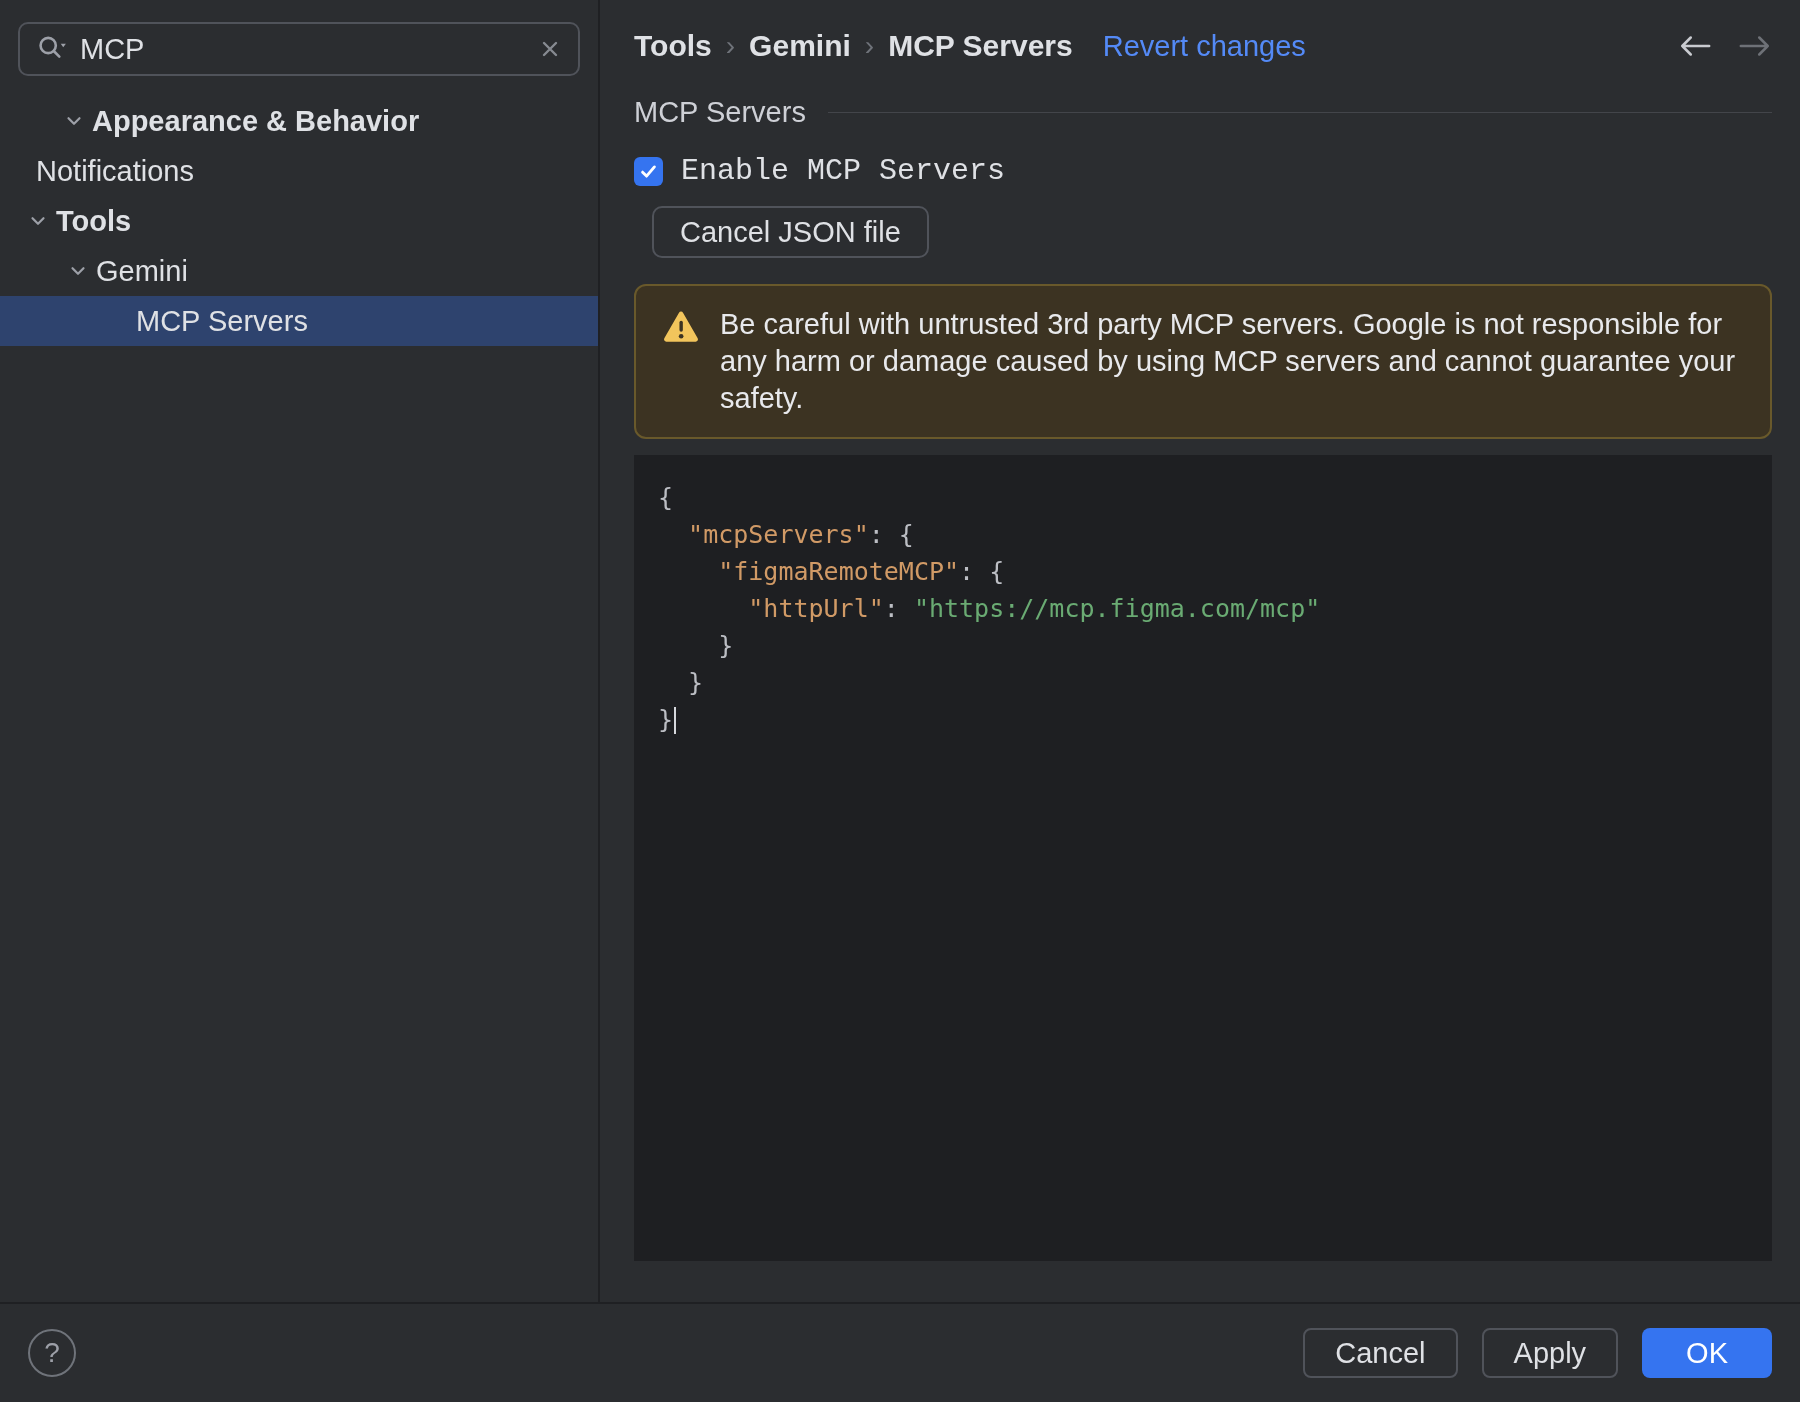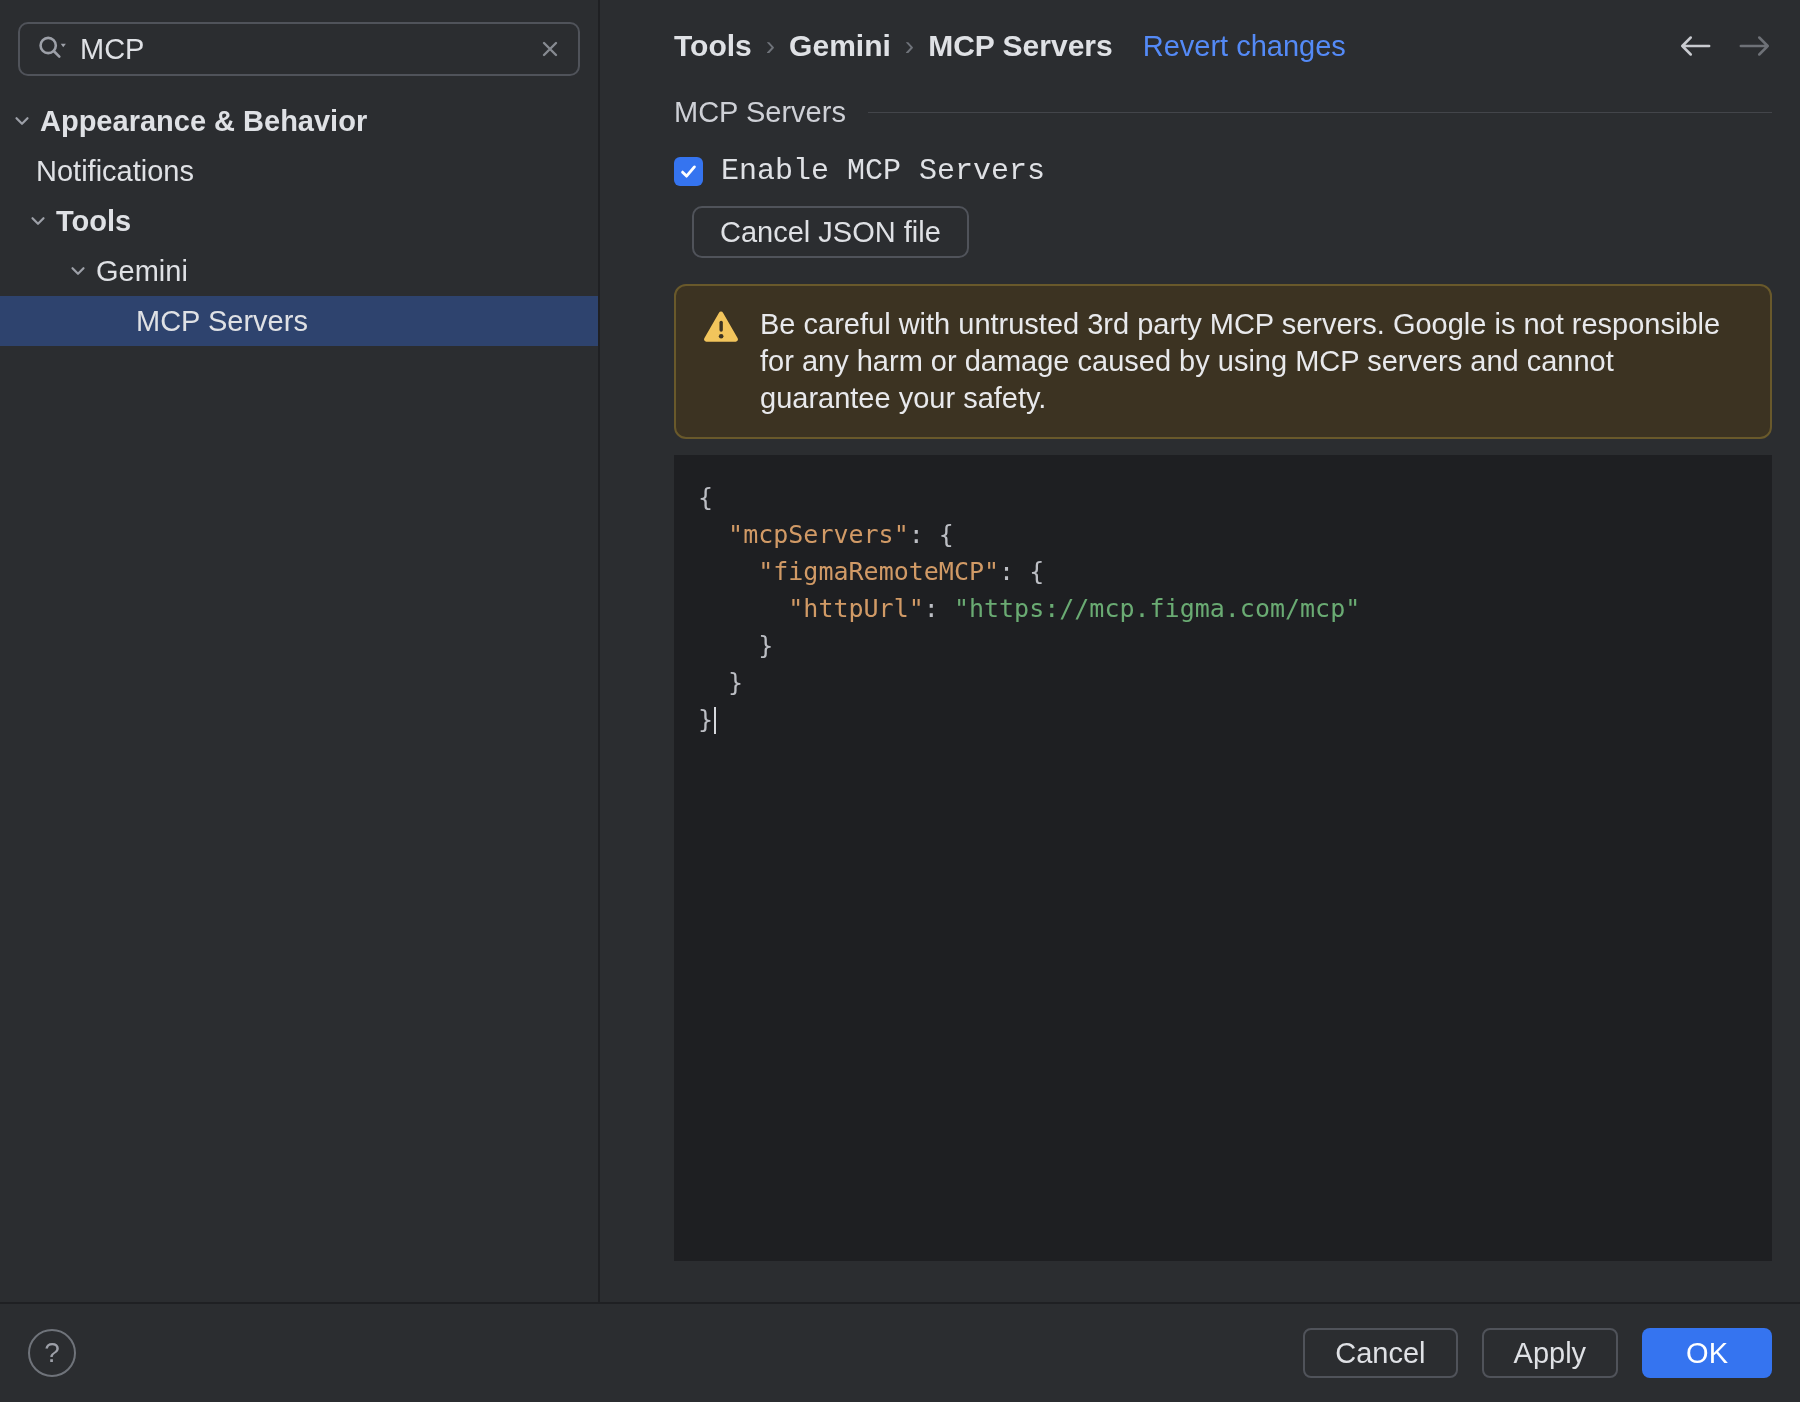--- a/index.html
+++ b/index.html
@@ -15,21 +15,21 @@
   
   .titlebar { position:relative; flex:0 0 56px; display:flex; align-items:center; justify-content:center; }
   .traffic-lights { position:absolute; left:22px; top:15px; display:flex; gap:15px; }
   .tl { width:26px; height:26px; border-radius:50%; display:inline-block; }
   .tl-close { background:#ff5f57; }
   .tl-min { background:#84858a; }
   .tl-zoom { background:#29c73f; }
   .window-title { font-size:30px; font-weight:bold; color:#dfe1e5; }
 
   
-  .main-row { flex:1 1 auto; display:flex; min-height:0;gap:40px; }
+  .main-row { flex:1 1 auto; display:flex; min-height:0; }
 
   
   .sidebar { flex:0 0 600px; width:600px; border-right:2px solid #1f2023; padding-top:22px; display:flex; flex-direction:column; }
   .search-field { margin:0 18px; height:54px; border:2px solid #50535a; border-radius:10px; display:flex; align-items:center; padding:0 16px; gap:12px; background:#2b2d30; }
   .search-input { flex:1; background:transparent; border:none; outline:none; color:#dfe1e5; font-size:29px; font-family:inherit; min-width:0; }
   .clear-icon { display:inline-flex; cursor:pointer; }
   .tree { margin-top:20px; }
   .tree-row { height:50px; display:flex; align-items:center; font-size:29px; color:#dfe1e5; cursor:default; }
   .tree-row.bold { font-weight:bold; }
   .tree-row.selected { background:var(--selection,#2e436e); }
@@ -94,21 +94,21 @@
           </svg>
         </span>
         <input class="search-input" type="text" value="MCP" style="">
         <span class="clear-icon">
           <svg width="24" height="24" viewBox="0 0 16 16">
             <path d="M4 4 L12 12 M12 4 L4 12" stroke="#868a91" stroke-width="1.6" stroke-linecap="round"></path>
           </svg>
         </span>
       </div>
       <nav class="tree" id="tree">
-          <div class="tree-row bold" style="padding-left: 4px;">
+          <div class="tree-row bold" style="padding-left: 20px; margin-left: 36px;">
             <span class="chevron-box">
               <svg width="22" height="22" viewBox="0 0 16 16">
                 <path d="M4 6 l4 4 4 -4" fill="none" stroke="#9da0a8" stroke-width="1.6" stroke-linecap="round" stroke-linejoin="round"></path>
               </svg>
             </span>
             <span>Appearance &amp; Behavior</span>
           </div>
           <div class="tree-row" style="">
             <span class="chevron-box"></span>
             <span>Notifications</span>

